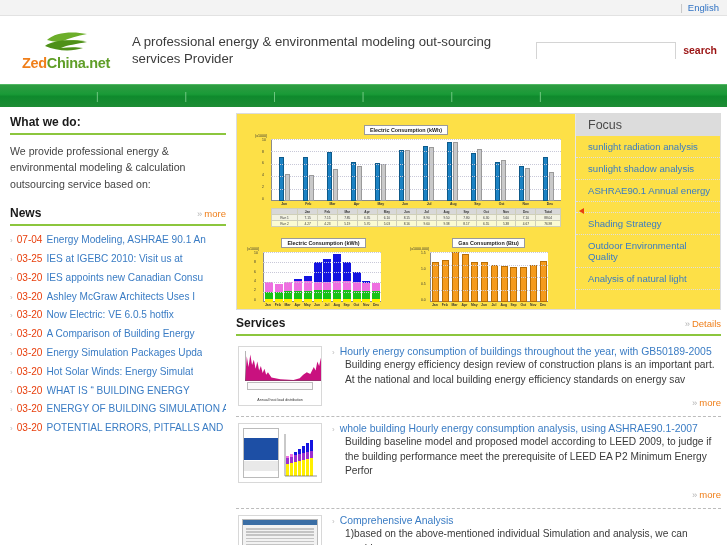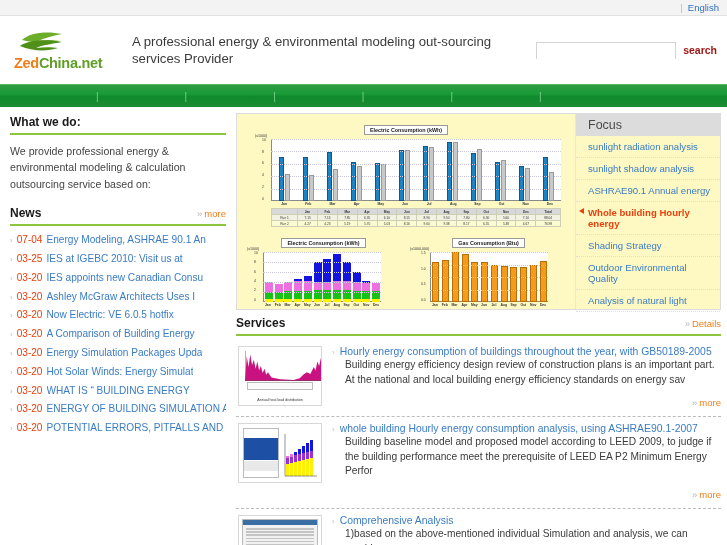--- a/index.html
+++ b/index.html
@@ -21,21 +21,21 @@
   .topbar .sep { color: #b9b9b9; font-size: 9px; margin-right: 5px; }
   .topbar a { color: #2f72c4; font-size: 9.5px; text-decoration: none; }
 
   
   .header {
     height: 68px;
     display: flex; align-items: center;
     padding: 0 10px 0 14px;
     background: #ffffff;
   }
-  .logo-block { width: 104px; display: flex; flex-direction: column; }
+  .logo-block { width: 104px; display: flex; flex-direction: column; align-items: center; }
   .logo-mark { width: 54px; height: 24px; margin-bottom: 1px; }
   .logo-text { font-size: 14.5px; font-weight: bold; letter-spacing: -.3px; white-space: nowrap; }
   .logo-text .zed { color: #f07f1a; }
   .logo-text .china { color: #5f9e27; }
 
   .tagline {
     margin-left: 14px;
     font-size: 13.2px;
     color: #3b3b3b;
     line-height: 17px;
@@ -95,21 +95,21 @@
   .news-list { margin-top: 5px; }
   .news-item { display: flex; align-items: baseline; font-size: 10.1px; line-height: 17.8px; white-space: nowrap; overflow: hidden; }
   .news-item .chev { color: #bdbdbd; font-size: 8px; margin-right: 4px; }
   .news-item .date { color: #e8400e; margin-right: 4px; }
   .news-item .title { color: #3a7cc4; text-decoration: none; overflow: hidden; text-overflow: clip; }
 
   
   .banner {
     display: flex;
     border: 1px solid #dcdcdc;
-    background: #fef9c3;
+    background: #fde047;
     height: 197px;
     margin-bottom: 6px;
   }
   .banner-charts { flex: 1; position: relative; padding: 4px 4px 0 4px; }
   .focus-panel { width: 145px; border-left: 1px solid #e6e6e6; }
   .focus-head {
     background: #dcdcdc; color: #4a4a4a; font-size: 12.5px;
     padding: 4px 0 4px 12px;
   }
   .focus-item {
@@ -670,21 +670,21 @@
           </div>
         </div>
       </div>
 
       <div class="focus-panel">
         <div class="focus-head">Focus</div>
         <a href="#" class="focus-item">sunlight radiation analysis</a>
         <a href="#" class="focus-item">sunlight shadow analysis</a>
         <a href="#" class="focus-item">ASHRAE90.1 Annual energy</a>
         <a href="#" class="focus-item active">
-          <span class="marker"></span><span>Whole building Hourly energy</span>
+          <span class="marker"></span>
         </a>
         <a href="#" class="focus-item">Shading Strategy</a>
         <a href="#" class="focus-item">Outdoor Environmental Quality</a>
         <a href="#" class="focus-item">Analysis of natural light</a>
       </div>
     </div>
 
     <div class="sec-title">
       <h2>Services</h2>
       <a href="#" class="more-link">

